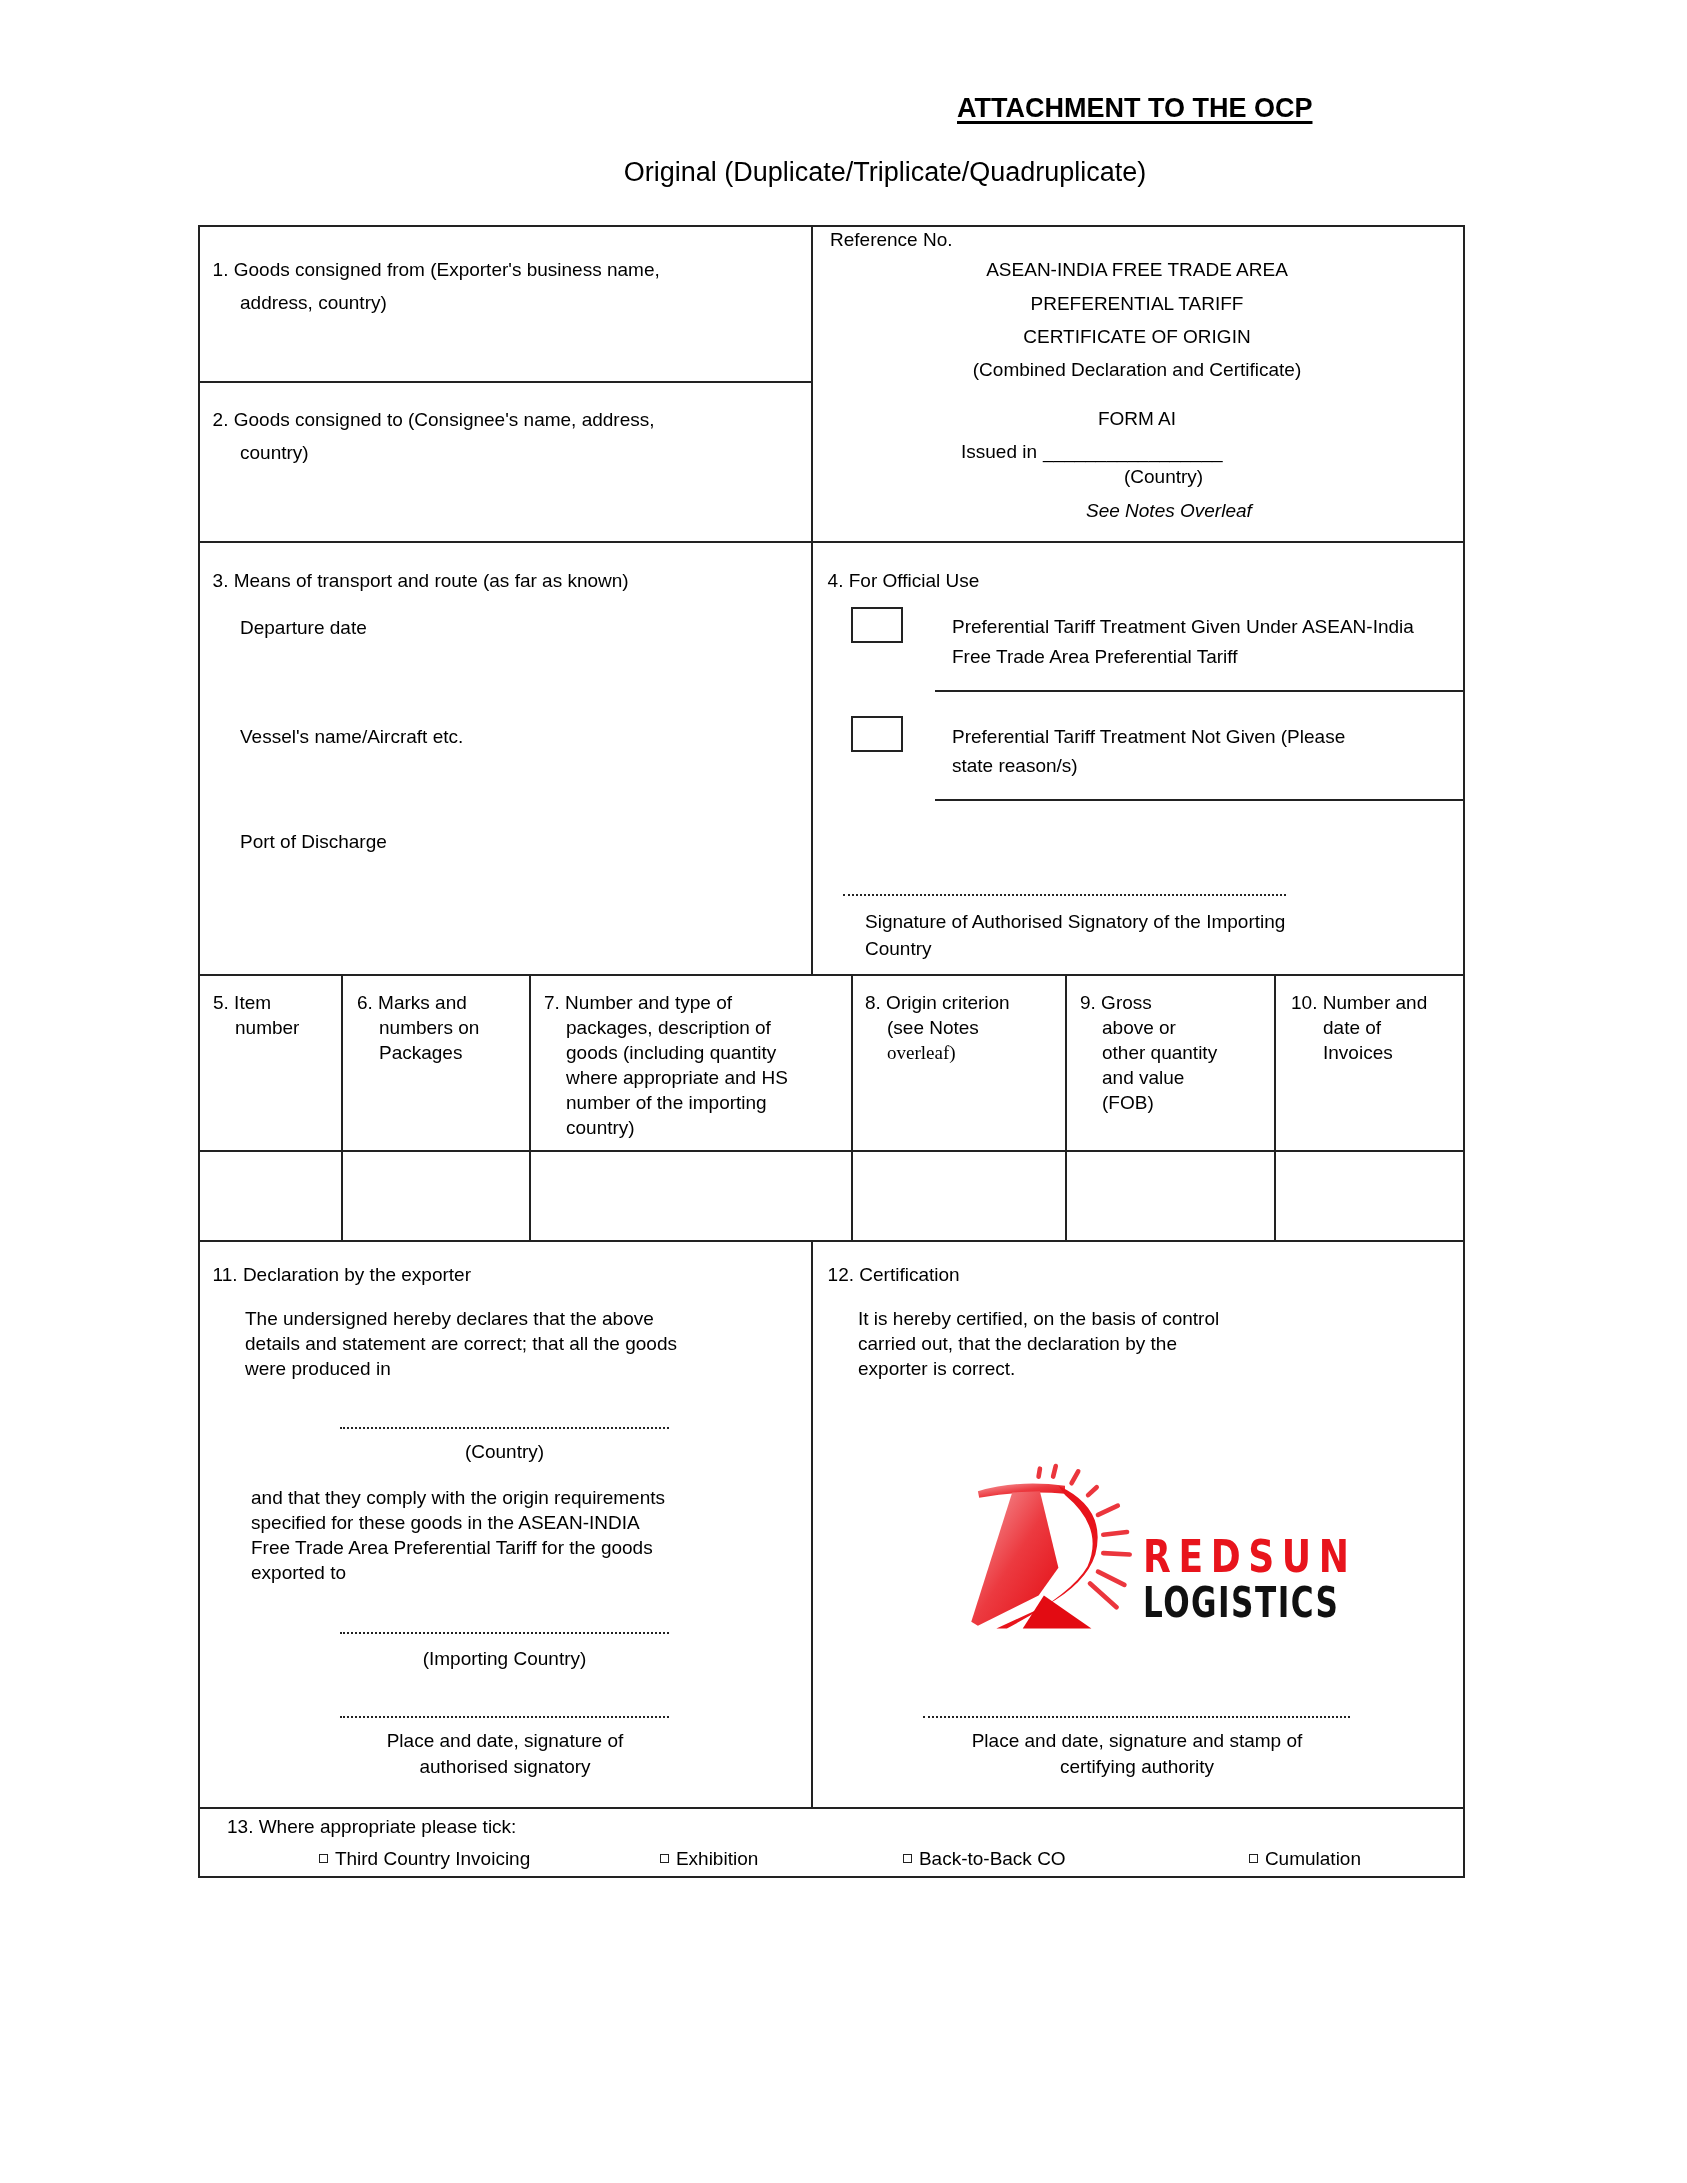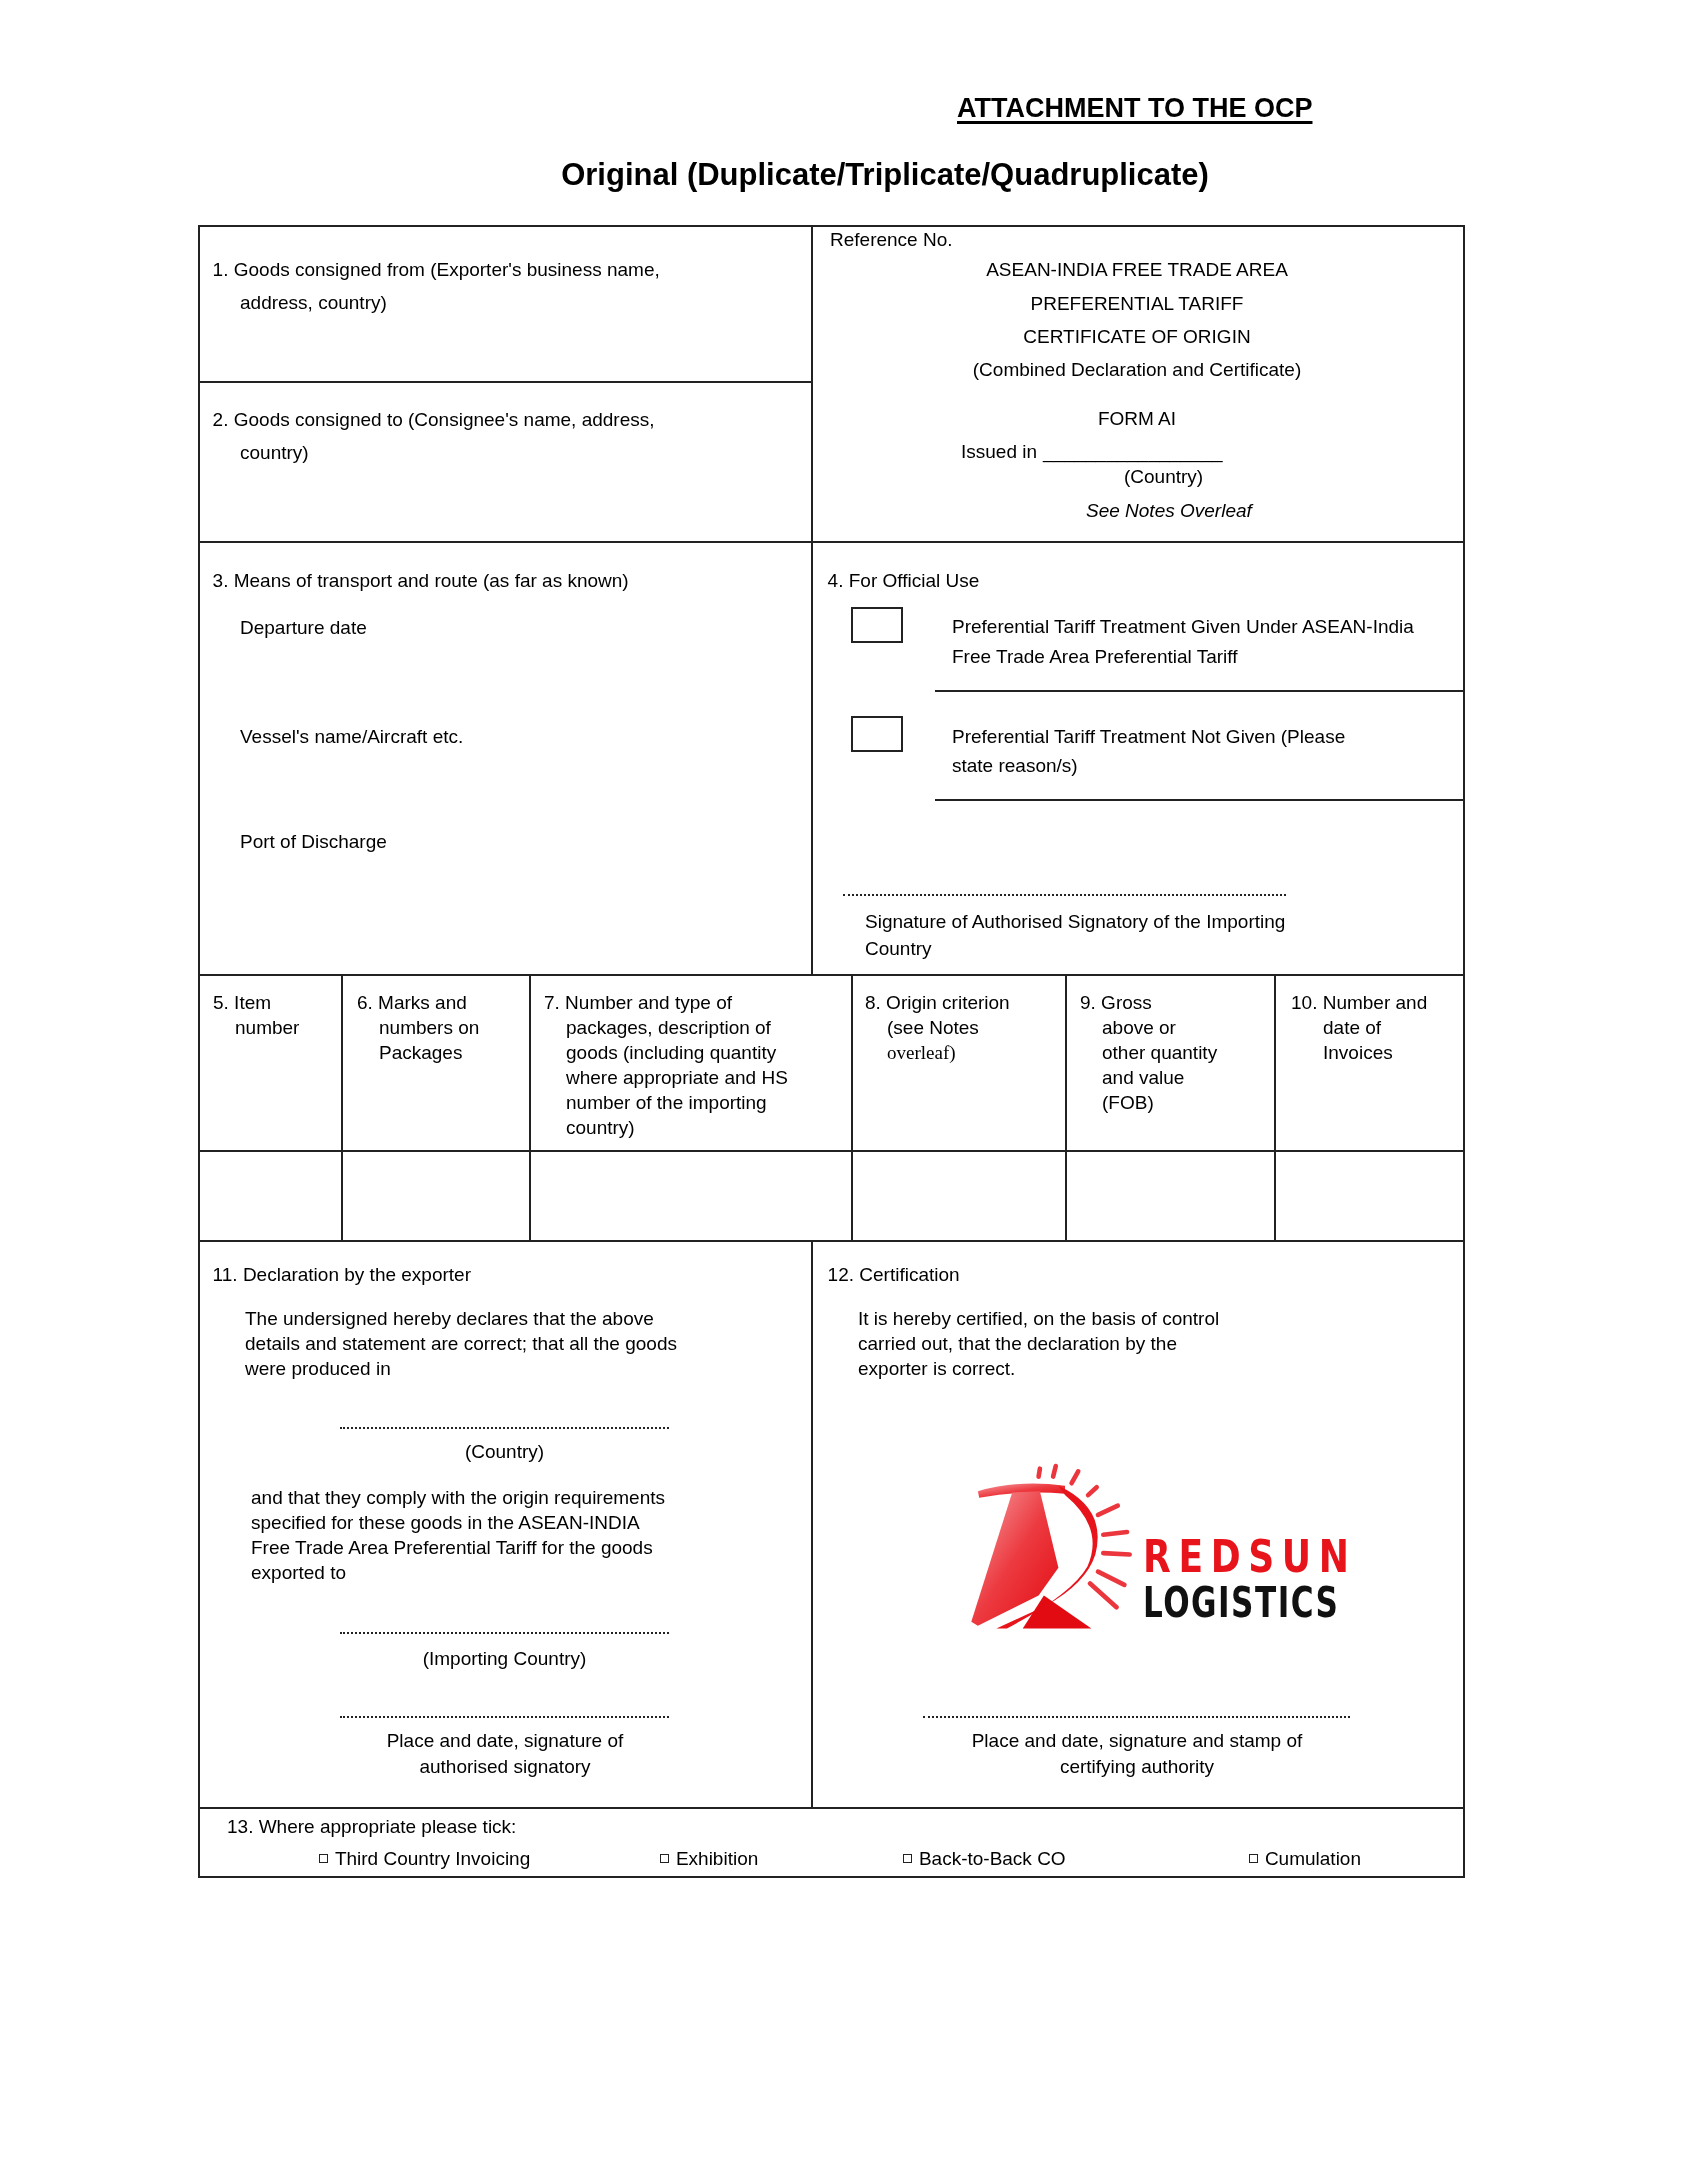--- a/index.html
+++ b/index.html
@@ -3,21 +3,21 @@
 <meta charset="utf-8">
 <style>
   html, body { margin:0; padding:0; background:#ffffff; }
   body { width:1687px; height:2183px; position:relative; overflow:hidden;
          font-family:"Liberation Sans", sans-serif; color:#000; }
   .abs { position:absolute; }
   .t { position:absolute; font-size:19px; line-height:25px; white-space:nowrap; }
   .c { text-align:center; }
   .title { position:absolute; left:957px; top:93px; font-size:27px; font-weight:bold;
            text-decoration:underline; text-underline-offset:4px; text-decoration-thickness:2.6px; white-space:nowrap; }
-  .subtitle { position:absolute; left:0; width:1687px; top:157px; font-size:31px; font-weight:bold; text-align:center; padding-left:83px; box-sizing:border-box; }
+  .subtitle { position:absolute; left:0; width:1687px; top:157px; font-size:27px; font-weight:normal; text-align:center; padding-left:83px; box-sizing:border-box; }
   .hl { position:absolute; height:0; border-top:2px solid #222; }
   .vl { position:absolute; width:0; border-left:2px solid #222; }
   .box { position:absolute; border:2px solid #222; background:#fff; }
   .dots { position:absolute; border-top:2px dotted #222; height:0; }
   .tick { display:inline-block; width:7.3px; height:7.3px; border:1.3px solid #222; margin-right:6.6px; vertical-align:middle; position:relative; top:-1.3px; }
   .ml { position:absolute; font-size:19px; line-height:25px; }
   .ml span { display:block; white-space:nowrap; }
 </style>
 </head>
 <body>

